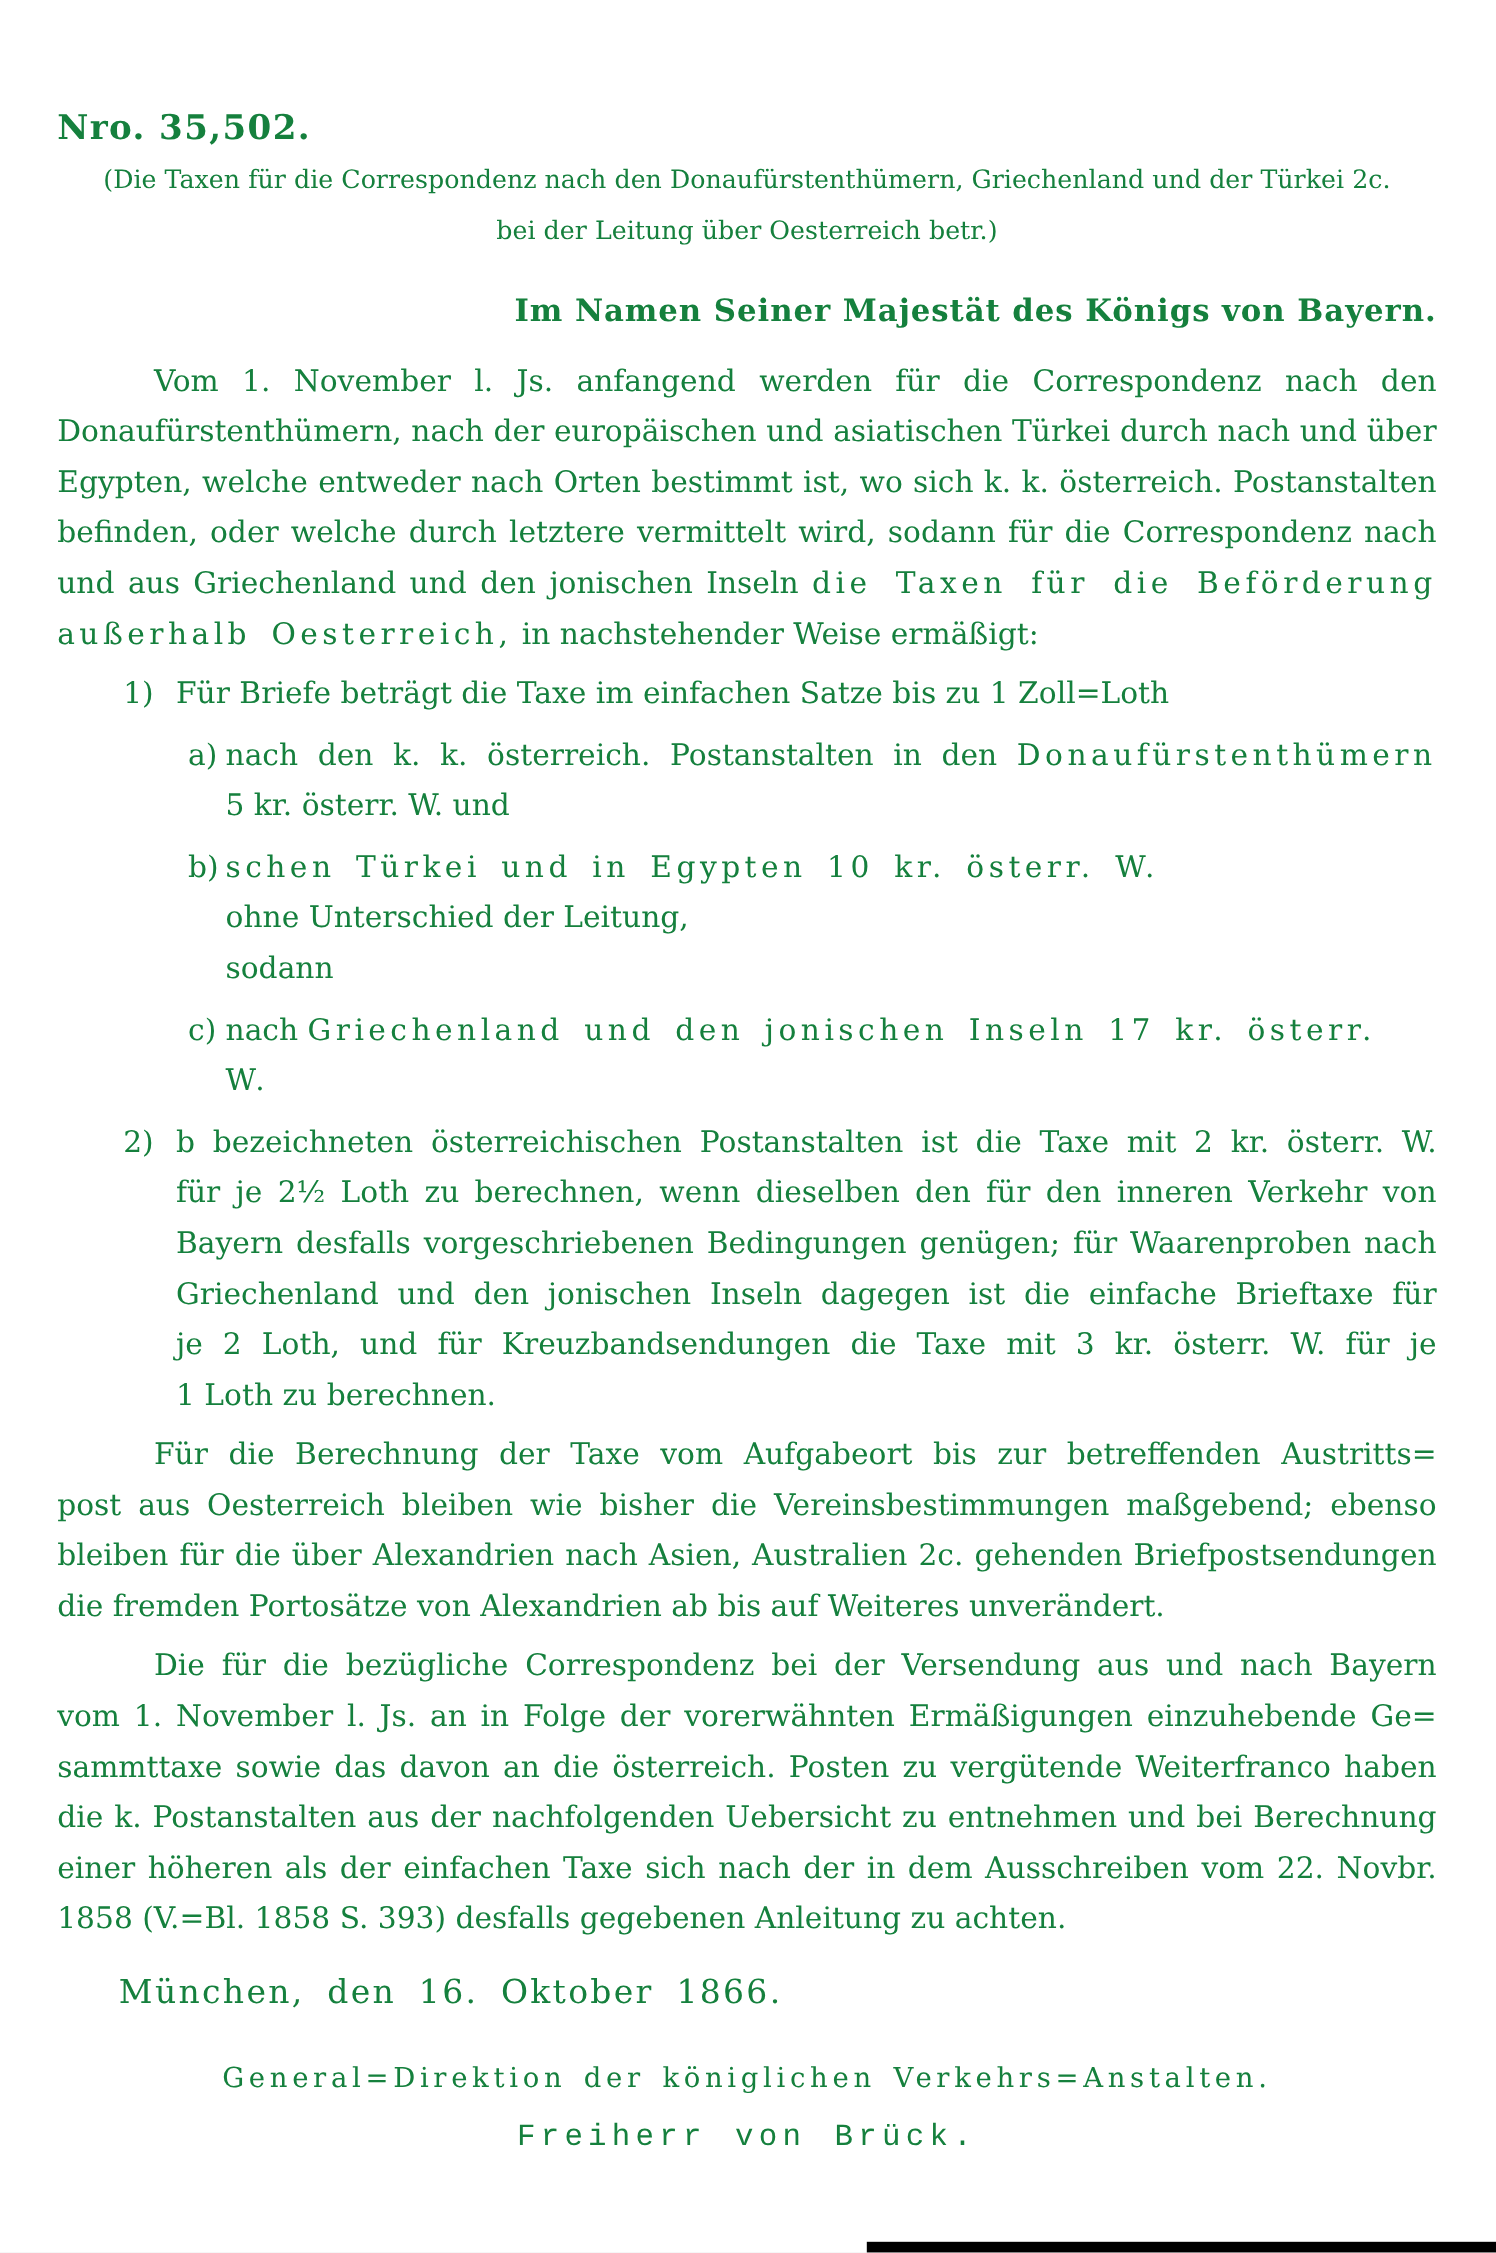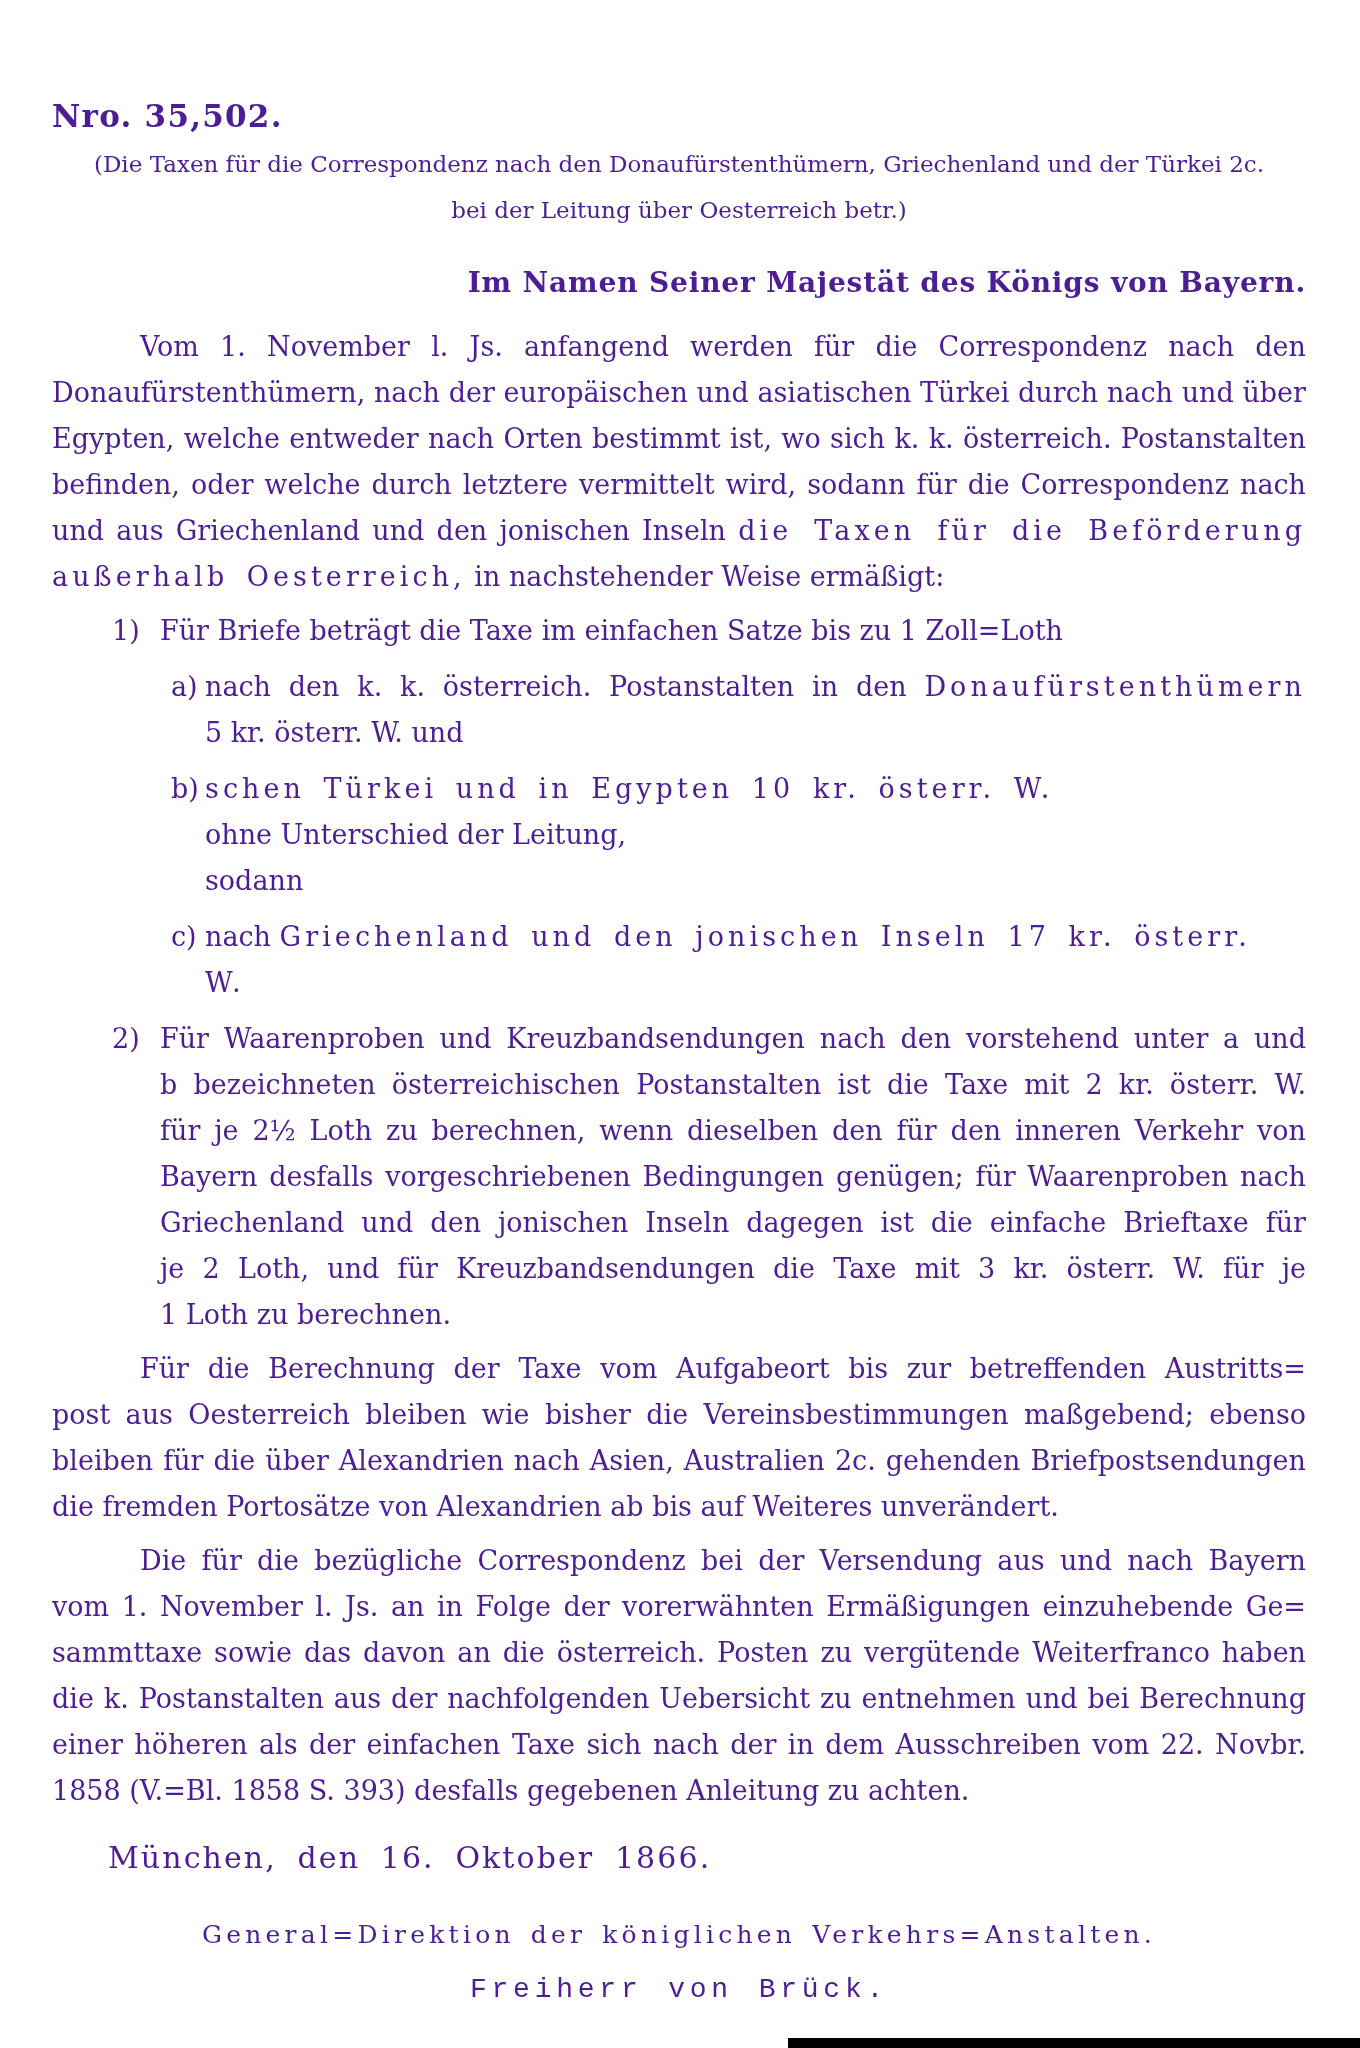--- a/index.html
+++ b/index.html
@@ -2,21 +2,21 @@
 <html lang="de"><head>
 <meta charset="utf-8">
 <style>
   html, body { margin: 0; padding: 0; background: #e8e8e8; }
   .page {
     position: relative;
     width: 1360px;
     height: 2048px;
     margin: 0 auto;
     background: #ffffff;
-    color: #4c1d95;
+    color: #15803d;
     font-family: "DejaVu Serif", "Liberation Serif", serif;
     overflow: hidden;
   }
   .content {
     padding: 98px 54px 0 52px;
   }
   .nro {
     font-size: 31px;
     line-height: 36px;
     letter-spacing: 0.04em;
@@ -148,21 +148,20 @@
       <div class="line">sodann</div>
     </div>
 
     <div class="sub mt10">
       <span class="num">c)</span>
       <div class="line"><span>nach</span> <span class="sp">Griechenland und den jonischen Inseln 17 kr. österr. W.</span></div>
     </div>
 
     <div class="item mt10">
       <span class="num">2)</span>
-      <div class="line just">Für Waarenproben und Kreuzbandsendungen nach den vorstehend unter a und</div>
       <div class="line just">b bezeichneten österreichischen Postanstalten ist die Taxe mit 2 kr. österr. W.</div>
       <div class="line just">für je 2½ Loth zu berechnen, wenn dieselben den für den inneren Verkehr von</div>
       <div class="line just">Bayern desfalls vorgeschriebenen Bedingungen genügen; für Waarenproben nach</div>
       <div class="line just">Griechenland und den jonischen Inseln dagegen ist die einfache Brieftaxe für</div>
       <div class="line just">je 2 Loth, und für Kreuzbandsendungen die Taxe mit 3 kr. österr. W. für je</div>
       <div class="line">1 Loth zu berechnen.</div>
     </div>
 
     <div class="para mt8">
       <div class="line just indent">Für die Berechnung der Taxe vom Aufgabeort bis zur betreffenden Austritts=</div>

